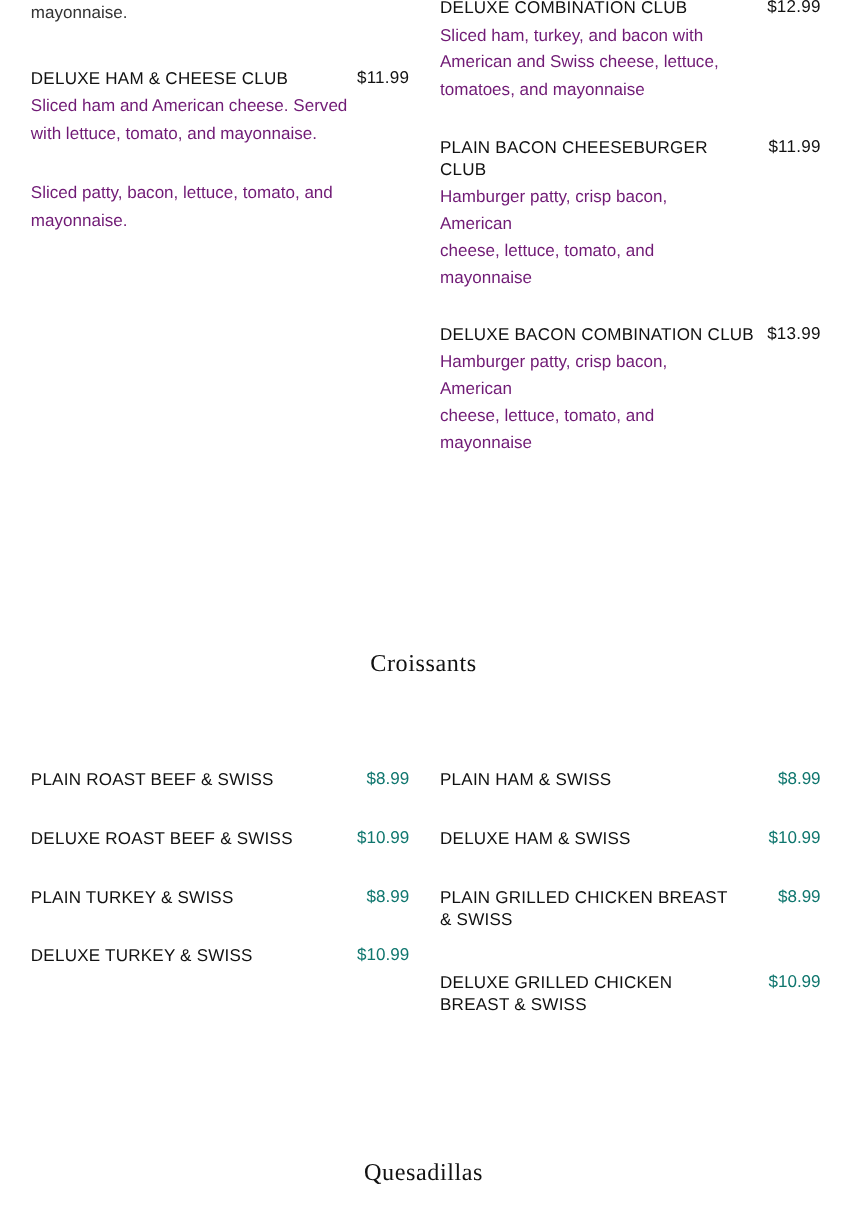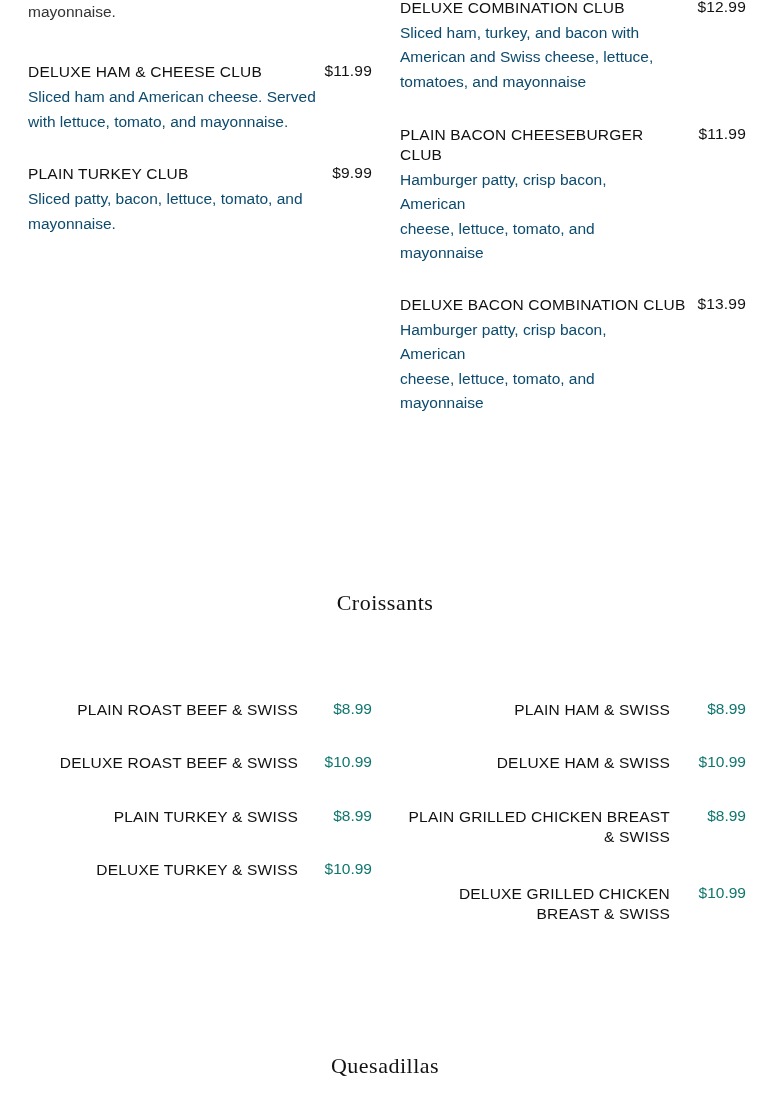--- a/index.html
+++ b/index.html
@@ -63,21 +63,21 @@
   .item-price {
     font-size: 15.5px;
     color: #111111;
     white-space: nowrap;
     flex: 0 0 auto;
     text-align: right;
     letter-spacing: 0.2px;
   }
   .item-desc {
     font-size: 15.5px;
-    color: #0c4a6e;
+    color: #701a75;
     line-height: 1.58;
     margin-top: 3px;
     max-width: 300px;
   }
   .col-right .item-desc {
     max-width: 260px;
   }
 
   
   .clipped-line {
@@ -135,24 +135,20 @@
 
       <div class="item" style="margin-top:38px;">
         <div class="item-head">
           <div class="item-name">DELUXE HAM &amp; CHEESE CLUB</div>
           <div class="item-price">$11.99</div>
         </div>
         <div class="item-desc">Sliced ham and American cheese. Served with lettuce, tomato, and mayonnaise.</div>
       </div>
 
       <div class="item" style="margin-top:30px;">
-        <div class="item-head">
-          <div class="item-name">PLAIN TURKEY CLUB</div>
-          <div class="item-price">$9.99</div>
-        </div>
         <div class="item-desc">Sliced patty, bacon, lettuce, tomato, and mayonnaise.</div>
       </div>
 
     </div>
 
     <div class="col col-right">
 
       <div class="item" style="margin-top:-2px;">
         <div class="item-head">
           <div class="item-name">DELUXE COMBINATION CLUB</div>
@@ -181,21 +177,21 @@
         <div class="item-desc" style="margin-top:0;">cheese, lettuce, tomato, and mayonnaise</div>
       </div>
 
     </div>
   </div>
 
   <div class="abs" style="top:590px; left:0; width:770px;">
     <div class="section-title">Croissants</div>
   </div>
 
-  <div class="cols abs" style="top:700px; left:0;text-align:right;">
+  <div class="cols abs" style="top:700px; left:0;">
 
     <div class="col col-left">
       <div class="row" style="margin-bottom:33px;">
         <div class="row-name">PLAIN ROAST BEEF &amp; SWISS</div>
         <div class="row-price">$8.99</div>
       </div>
       <div class="row" style="margin-bottom:33px;">
         <div class="row-name">DELUXE ROAST BEEF &amp; SWISS</div>
         <div class="row-price">$10.99</div>
       </div>

